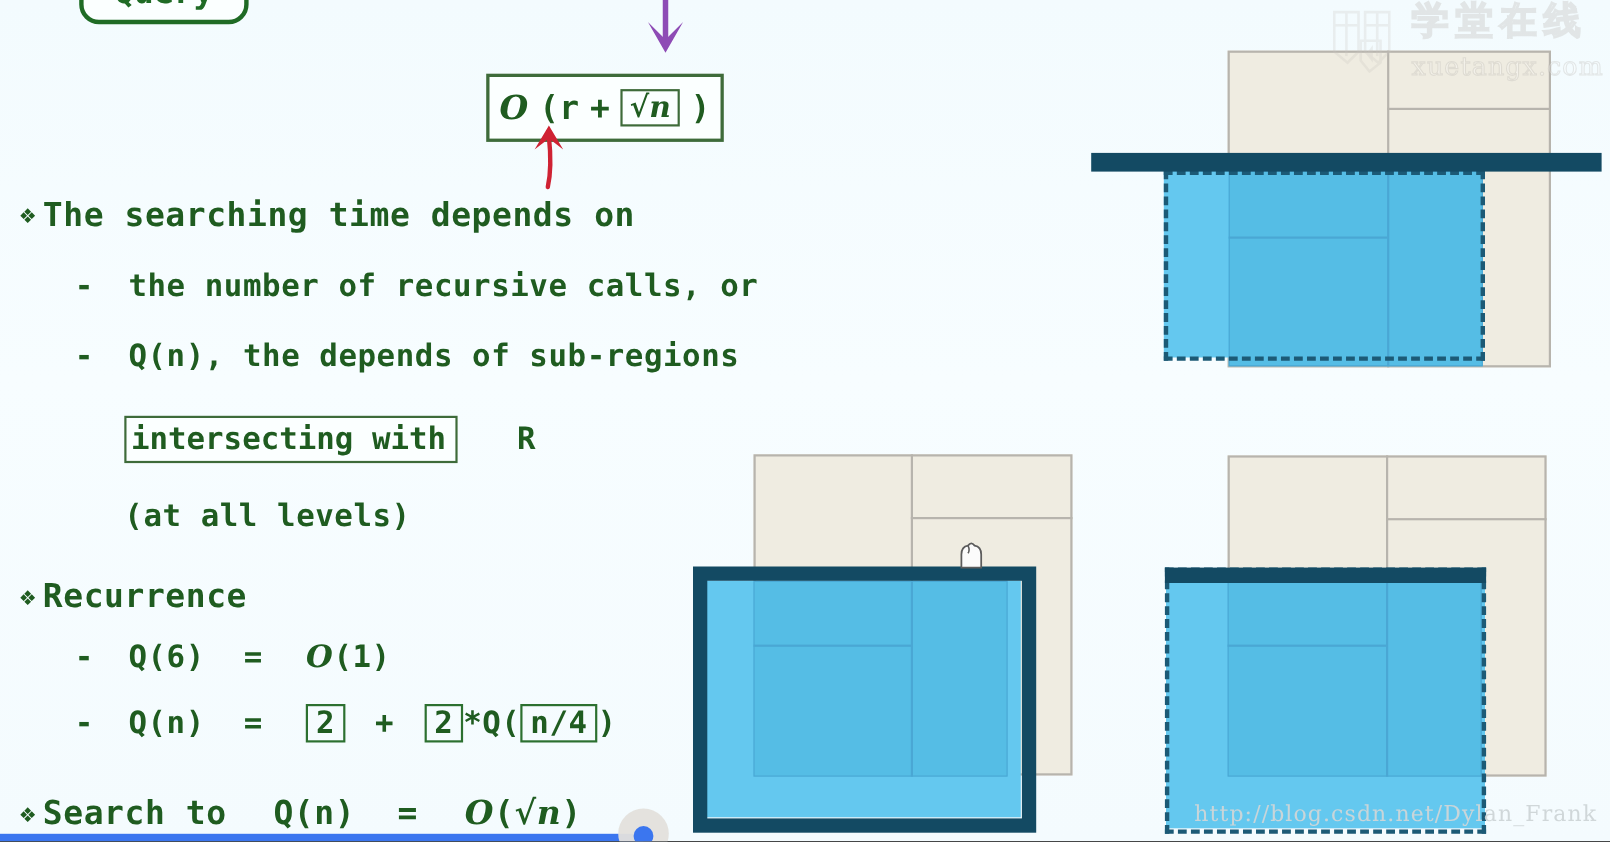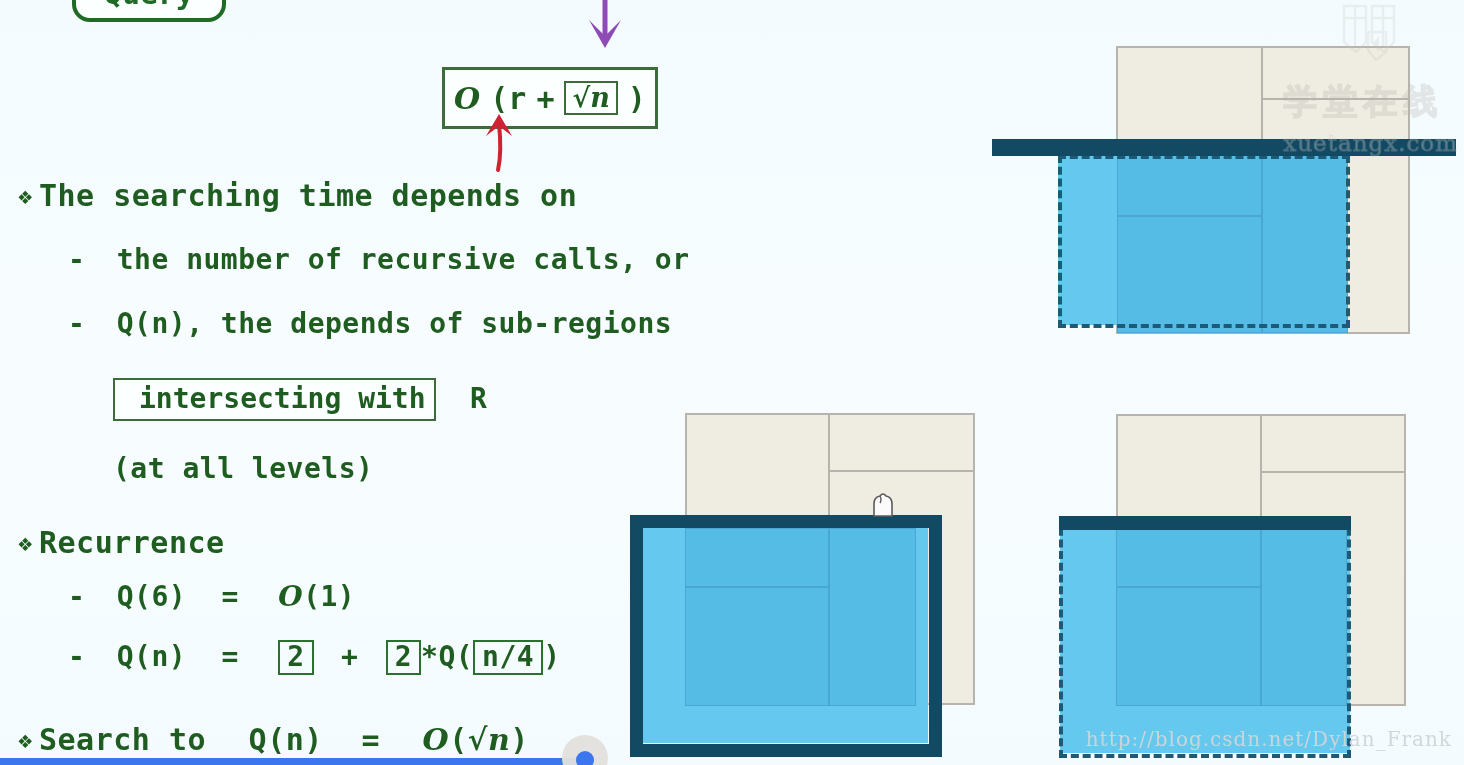--- a/index.html
+++ b/index.html
@@ -68,21 +68,21 @@
     font-family:"DejaVu Serif","Liberation Serif",serif;
     font-size:27px;
     line-height:1;
   }
 
   
   .phrase-box{
     position:absolute;
     left:113px;top:378px;
     border:2px solid #3e6b3a;
-    padding:2px 8px 4px 24px;
+    padding:2px 8px 4px 4px;
     color:#1f5c20;font-size:28px;font-weight:700;
     font-family:"DejaVu Sans Mono","Liberation Mono",monospace;
     background:#fbffff;
   }
   .phrase-trailer{
     position:absolute;left:470px;top:382px;
     color:#1f5c20;font-size:28px;font-weight:700;
   }
 
   
@@ -127,23 +127,22 @@
     position:absolute;
     background:#134a63;
   }
 
   
   .cursor{position:absolute;}
 
   
   .wm-xtx{
     position:absolute;right:6px;top:2px;
-    display:flex;align-items:center;gap:20px;
+    display:flex;align-items:center;gap:10px;
     opacity:.30;
-    flex-direction:column;
   }
   .wm-xtx .zh{
     font-family:"DejaVu Sans","Liberation Sans",sans-serif;
     font-size:34px;font-weight:700;color:#ffffff;
     -webkit-text-stroke:1.5px #b9b6b1;
     letter-spacing:6px;
     line-height:1;
   }
   .wm-xtx .en{
     font-family:"DejaVu Serif","Liberation Serif",serif;

